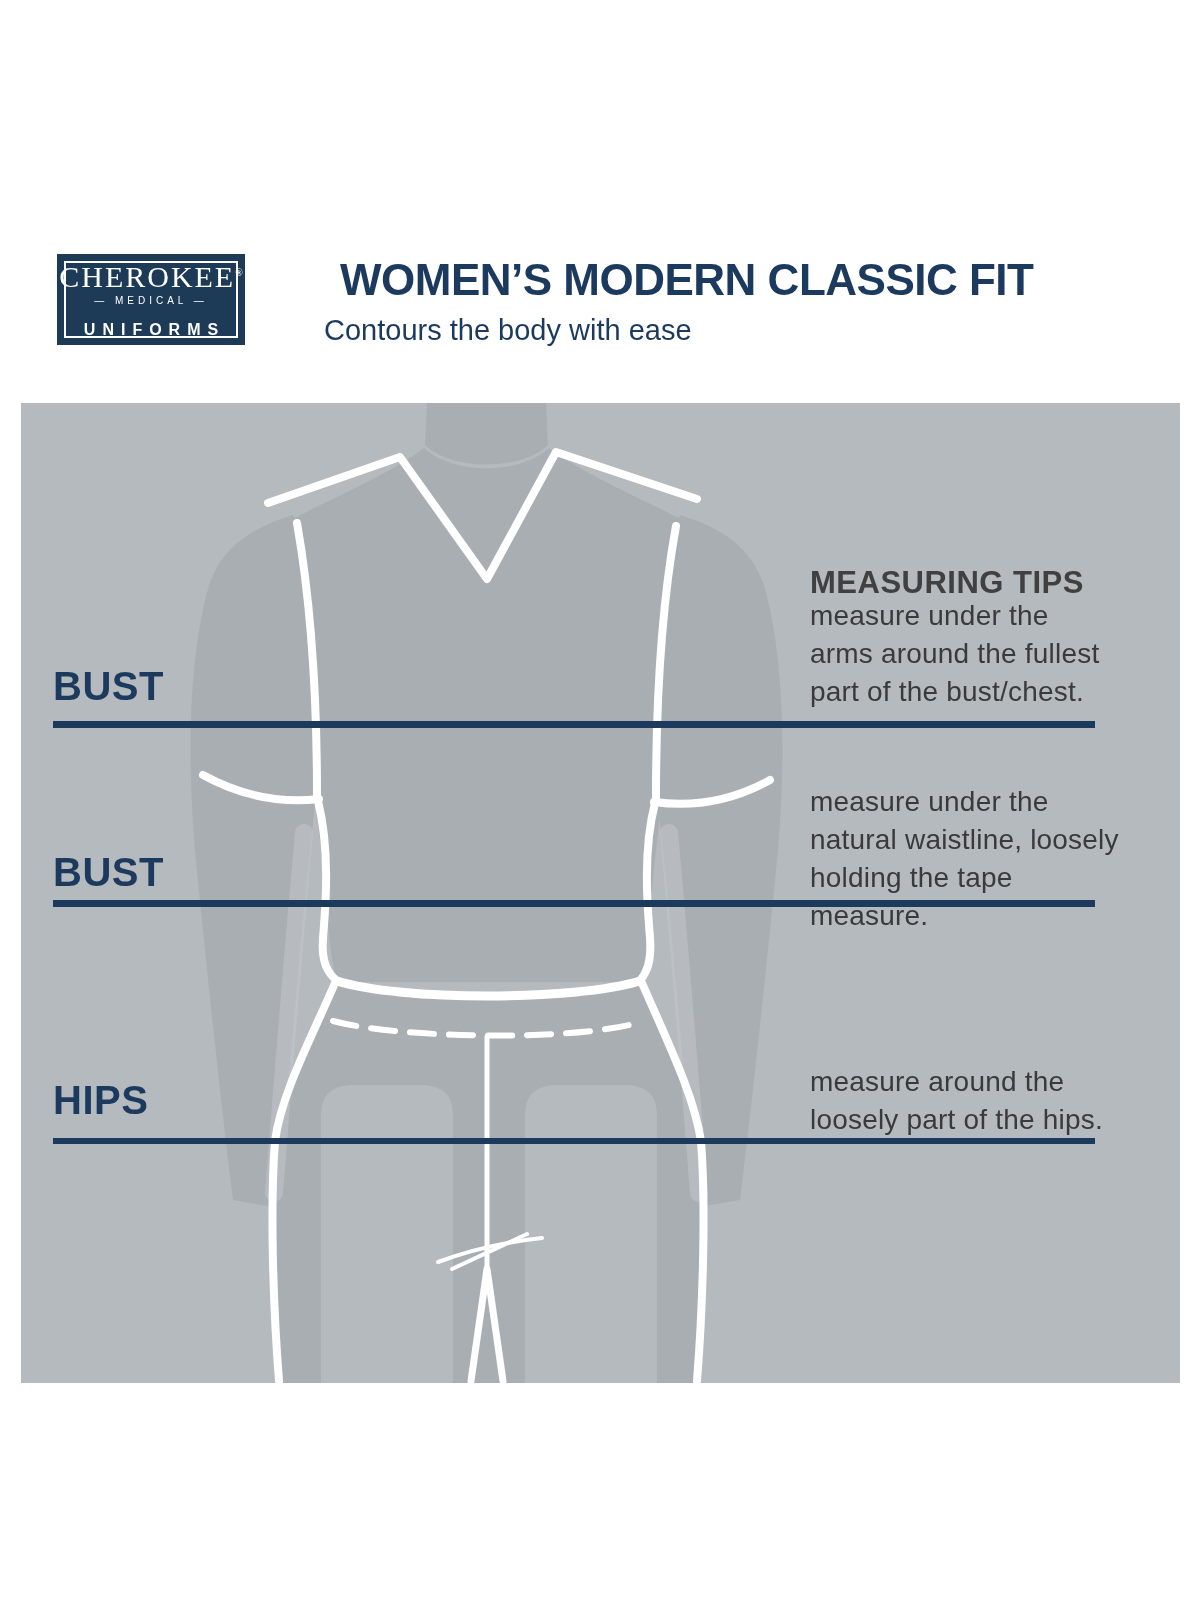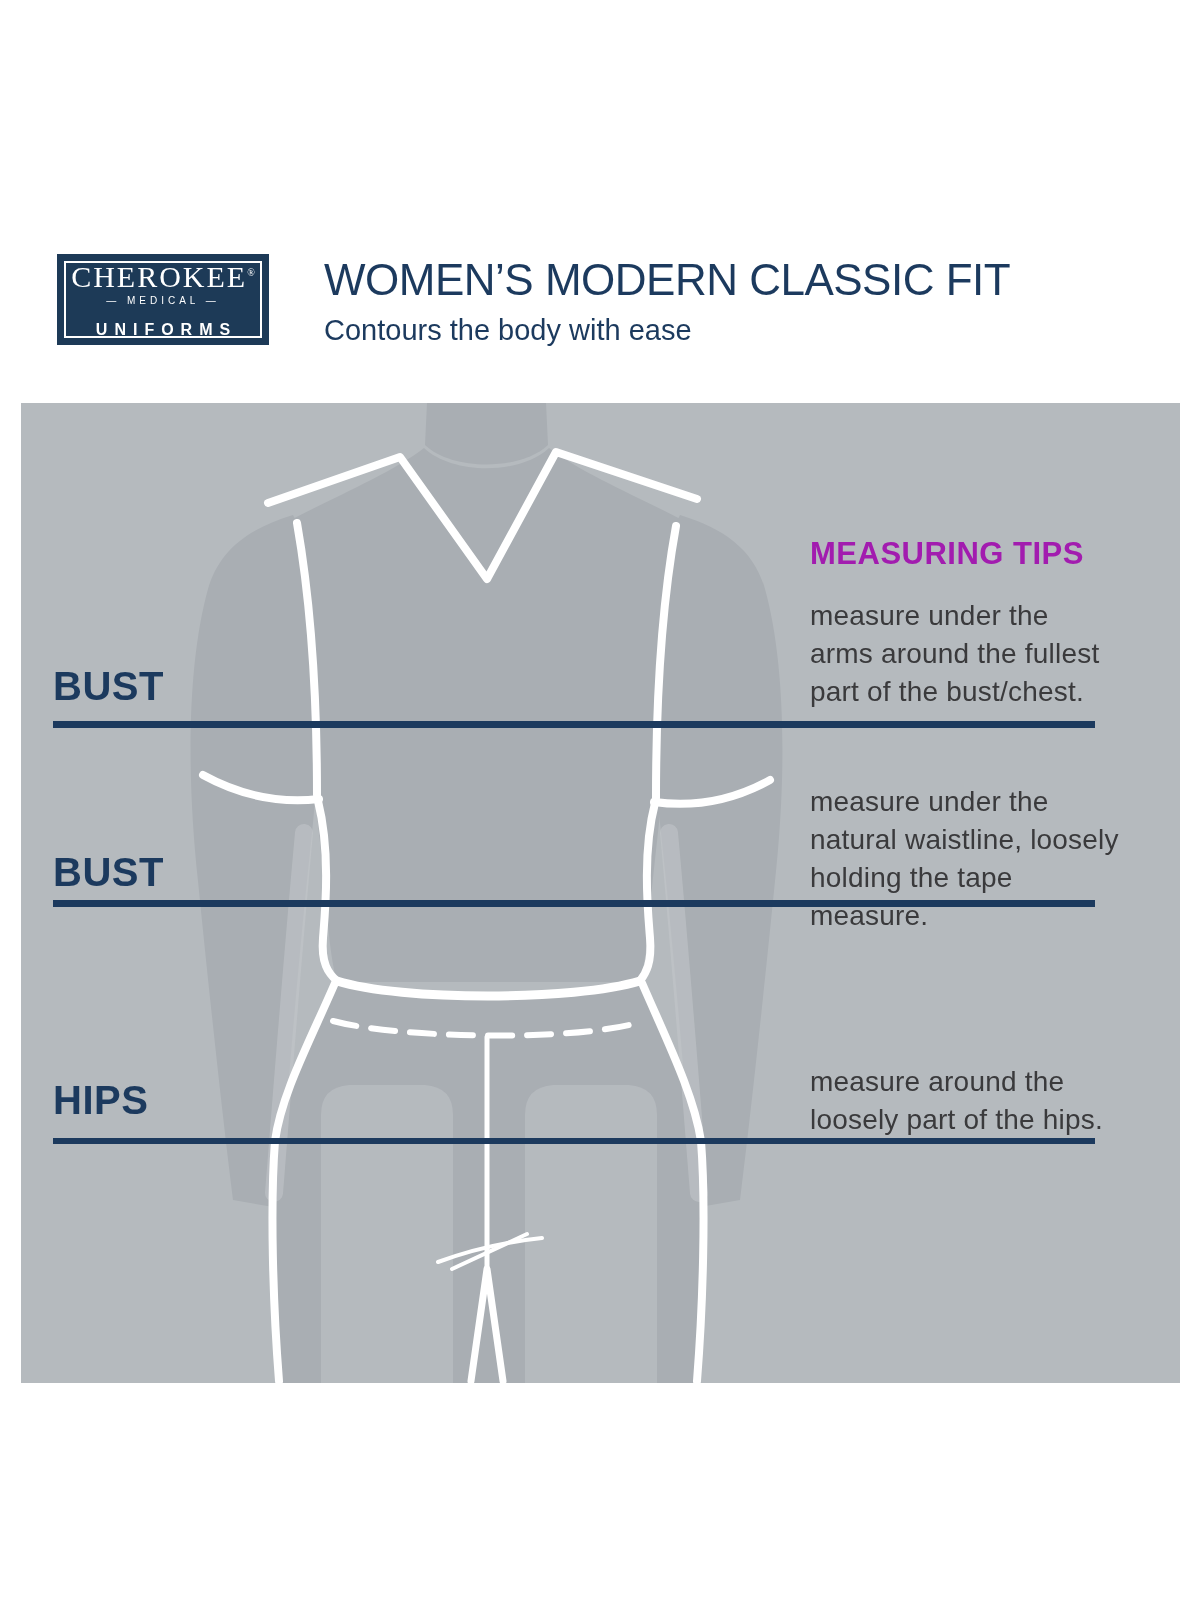--- a/index.html
+++ b/index.html
@@ -4,21 +4,21 @@
 <style>
   html,body{margin:0;padding:0;}
   body{
     width:1200px;height:1600px;position:relative;background:#ffffff;
     font-family:"Liberation Sans", sans-serif;overflow:hidden;
   }
   .abs{position:absolute;}
 
   
   .logo{
-    left:57px;top:254px;width:212px;height:91px;
+    left:57px;top:254px;width:188px;height:91px;
     background:#1d3a57;box-sizing:border-box;padding:7px;
   }
   .logo-inner{
     border:2px solid #ffffff;width:100%;height:100%;box-sizing:border-box;
     display:flex;flex-direction:column;align-items:center;justify-content:center;
     color:#ffffff;
   }
   .logo-main{
     font-family:"Liberation Serif", serif;font-size:30px;letter-spacing:2px;
     line-height:1;white-space:nowrap;
@@ -27,21 +27,21 @@
   .logo-medical{
     font-size:10px;letter-spacing:4px;margin-top:4px;line-height:1;white-space:nowrap;
   }
   .logo-uniforms{
     font-size:16px;font-weight:600;letter-spacing:7px;margin-top:16px;line-height:1;
     white-space:nowrap;text-indent:7px;
   }
 
   
   .title{
-    left:324px;top:258px;color:#1c3a5e;font-weight:normal;font-size:44px;
+    left:340px;top:258px;color:#1c3a5e;font-weight:bold;font-size:44px;
     letter-spacing:-0.5px;line-height:1;white-space:nowrap;
   }
   .subtitle{
     left:324px;top:315px;color:#1c3a5e;font-size:29px;line-height:1.1;white-space:nowrap;
   }
 
   
   .panel{
     left:21px;top:403px;width:1159px;height:980px;background:#b5babe;
   }
@@ -55,21 +55,21 @@
   .m-line{background:#1c3a5e;}
   .label-bust{left:53px;top:666px;}
   .line-bust{left:53px;top:721px;width:1042px;height:7px;}
   .label-waist{left:53px;top:852px;}
   .line-waist{left:53px;top:900px;width:1042px;height:7px;}
   .label-hips{left:53px;top:1080px;}
   .line-hips{left:53px;top:1138px;width:1042px;height:6px;}
 
   
   .tips-heading{
-    left:810px;top:538px;color:#a21caf;font-weight:bold;font-size:31px;
+    left:810px;top:567px;color:#404040;font-weight:bold;font-size:31px;
     letter-spacing:0.5px;line-height:1;white-space:nowrap;
   }
   .tip{
     color:#3a3a3c;font-size:28px;line-height:38px;letter-spacing:0.2px;
   }
   .tip-bust{left:810px;top:597px;width:300px;}
   .tip-waist{left:810px;top:783px;width:314px;}
   .tip-hips{left:810px;top:1063px;width:320px;}
 </style>
 </head>

